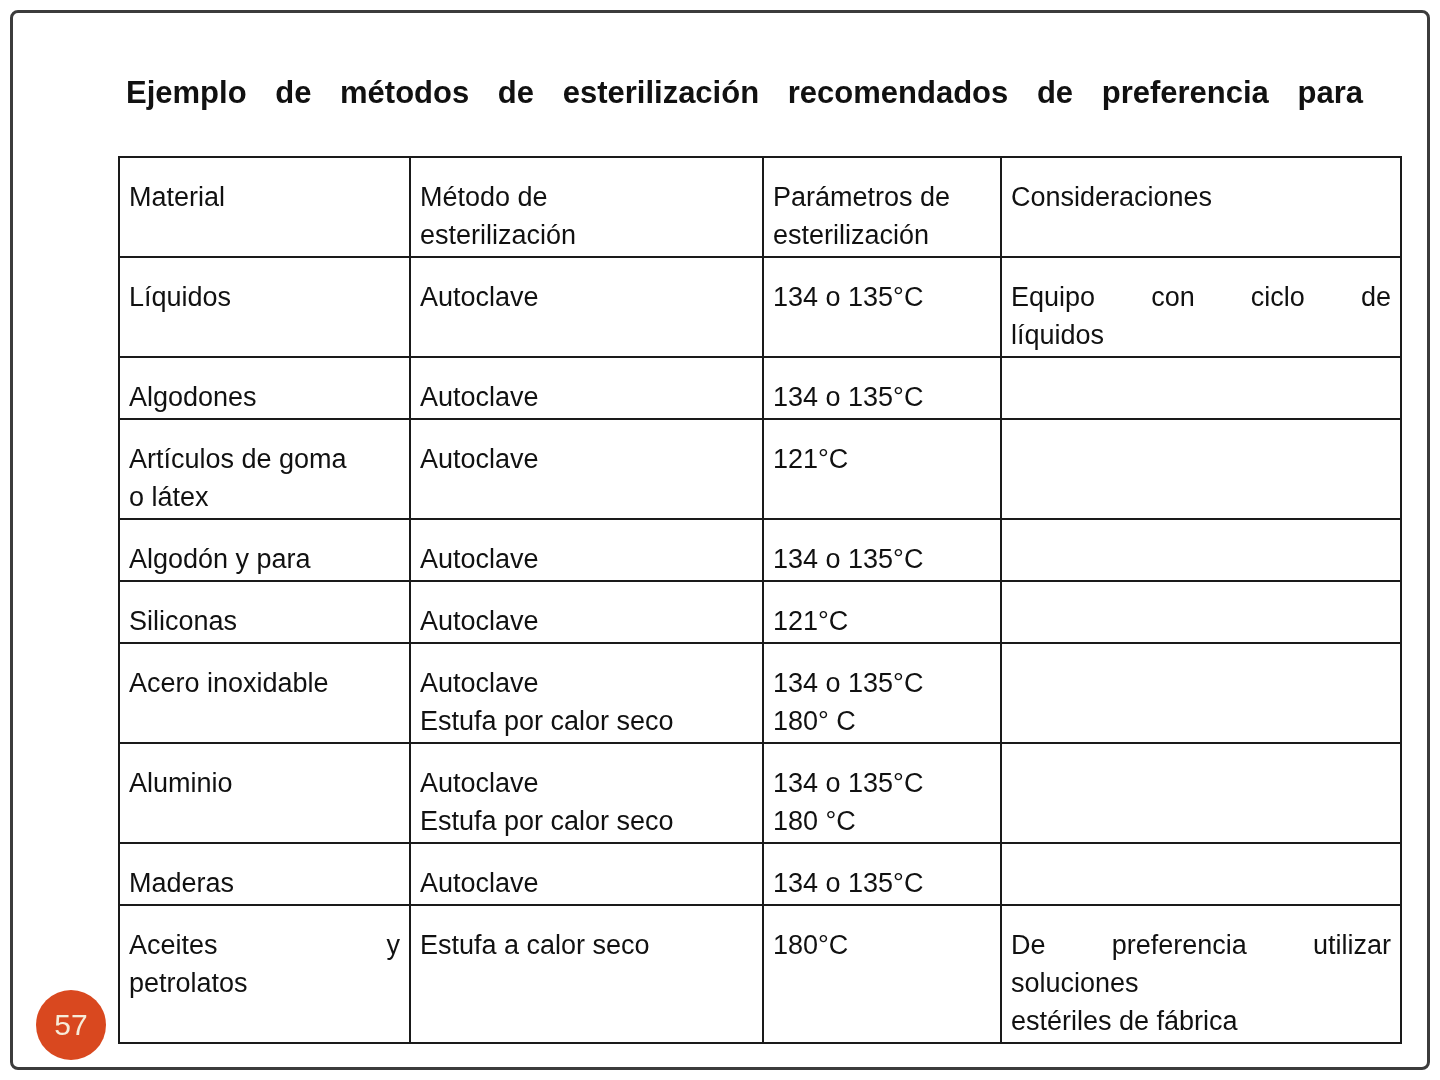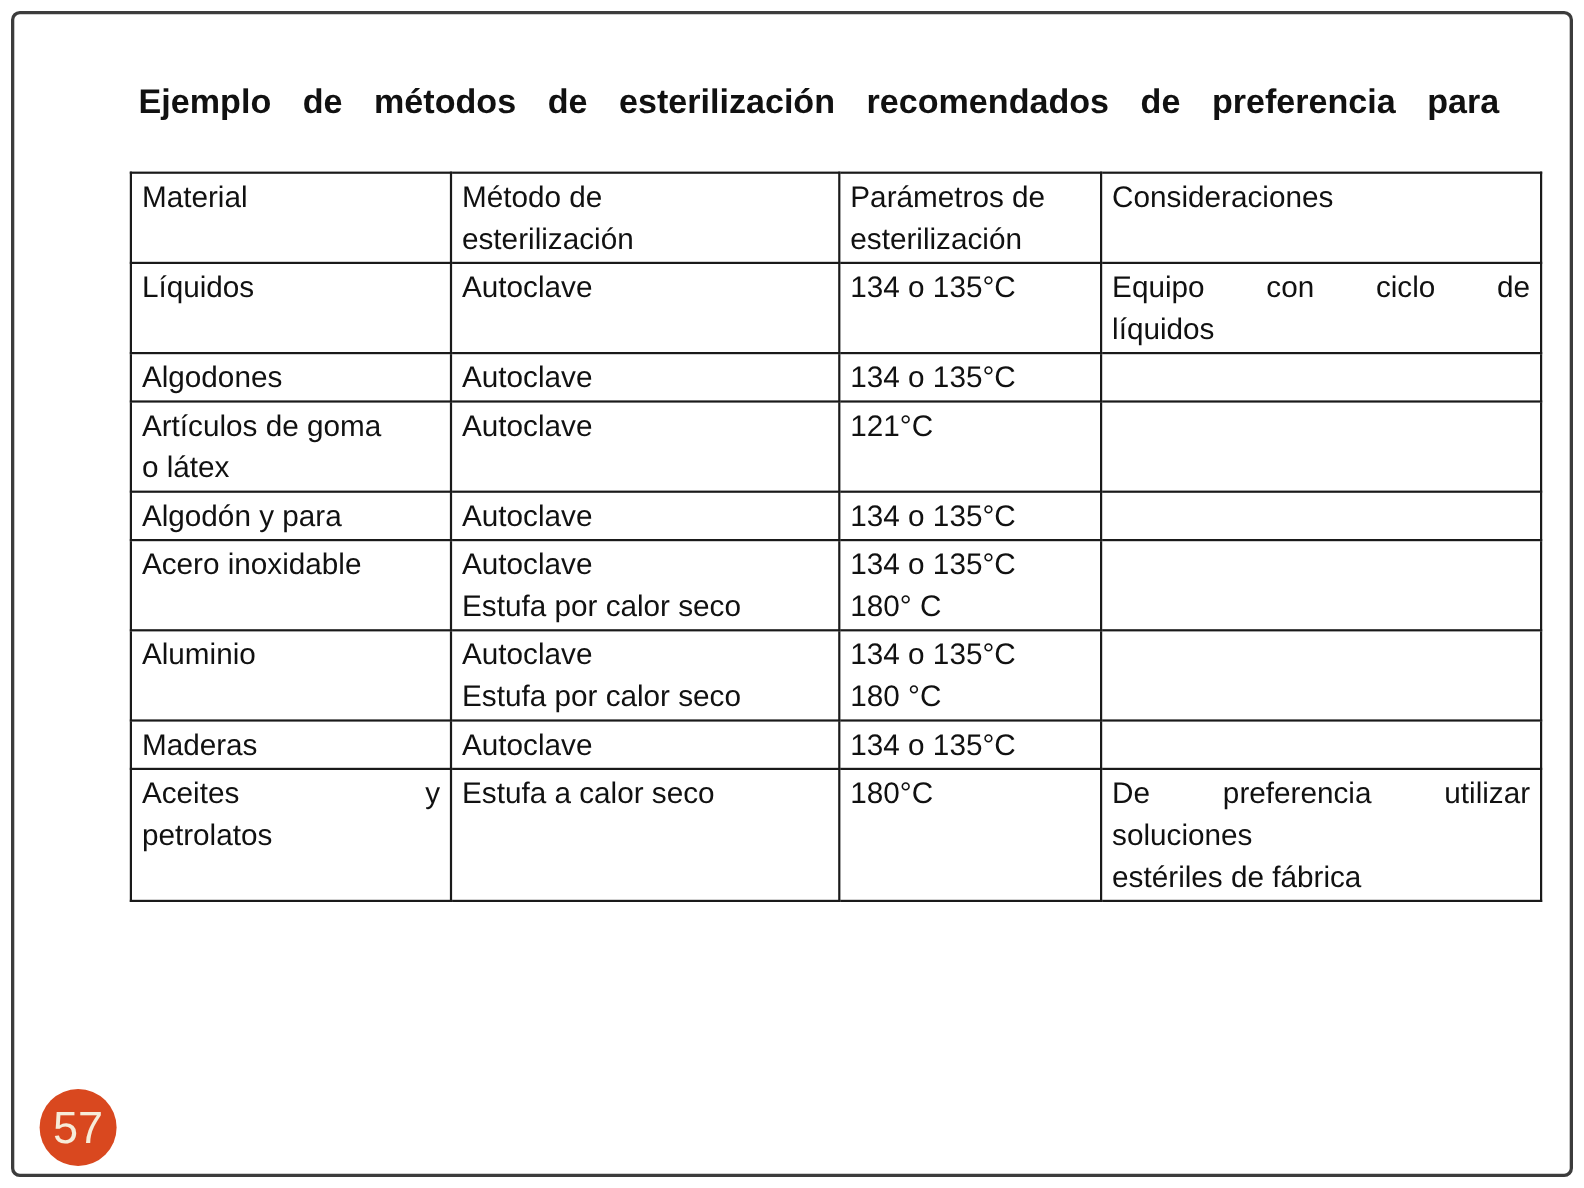--- a/index.html
+++ b/index.html
@@ -42,38 +42,38 @@
     width: 1282px;
     border-collapse: collapse;
     table-layout: fixed;
     font-size: 27px;
     line-height: 38px;
     color: #111111;
   }
   table.main-table th,
   table.main-table td {
     border: 2px solid #1a1a1a;
-    padding: 2px 9px 2px 9px;
+    padding: 20px 9px 2px 9px;
     vertical-align: top;
     text-align: left;
     font-weight: normal;
   }
   table.main-table .cell-line {
     white-space: pre-wrap;
   }
   .page-number-badge {
     position: absolute;
     left: 23px;
     top: 977px;
     width: 70px;
     height: 70px;
     border-radius: 50%;
     background: #d9481f;
     color: #f6ecd9;
-    font-size: 41px;
+    font-size: 30px;
     line-height: 70px;
     text-align: center;
   }
 </style>
 </head>
 <body>
 
 <div class="slide-frame">
 
   <div class="page-title">
@@ -153,20 +153,32 @@
           <td>
             <div class="cell-line">Autoclave</div>
           </td>
           <td>
             <div class="cell-line">134 o 135°C</div>
           </td>
           <td></td>
         </tr>
         <tr>
           <td>
+            <div class="cell-line">Siliconas</div>
+          </td>
+          <td>
+            <div class="cell-line">Autoclave</div>
+          </td>
+          <td>
+            <div class="cell-line">121°C</div>
+          </td>
+          <td></td>
+        </tr>
+        <tr>
+          <td>
             <div class="cell-line">Acero inoxidable</div>
           </td>
           <td>
             <div class="cell-line">Autoclave</div>
             <div class="cell-line">Estufa por calor seco</div>
           </td>
           <td>
             <div class="cell-line">134 o 135°C</div>
             <div class="cell-line">180° C</div>
           </td>

